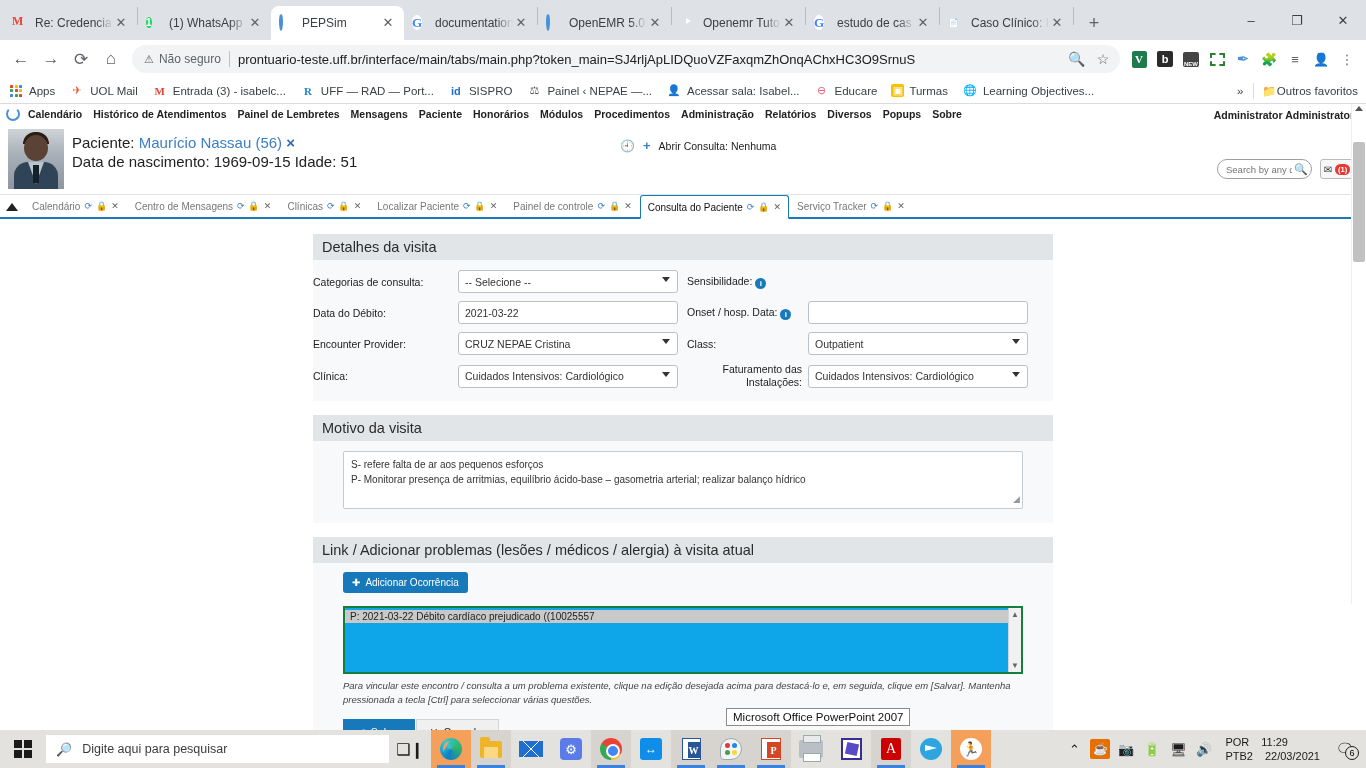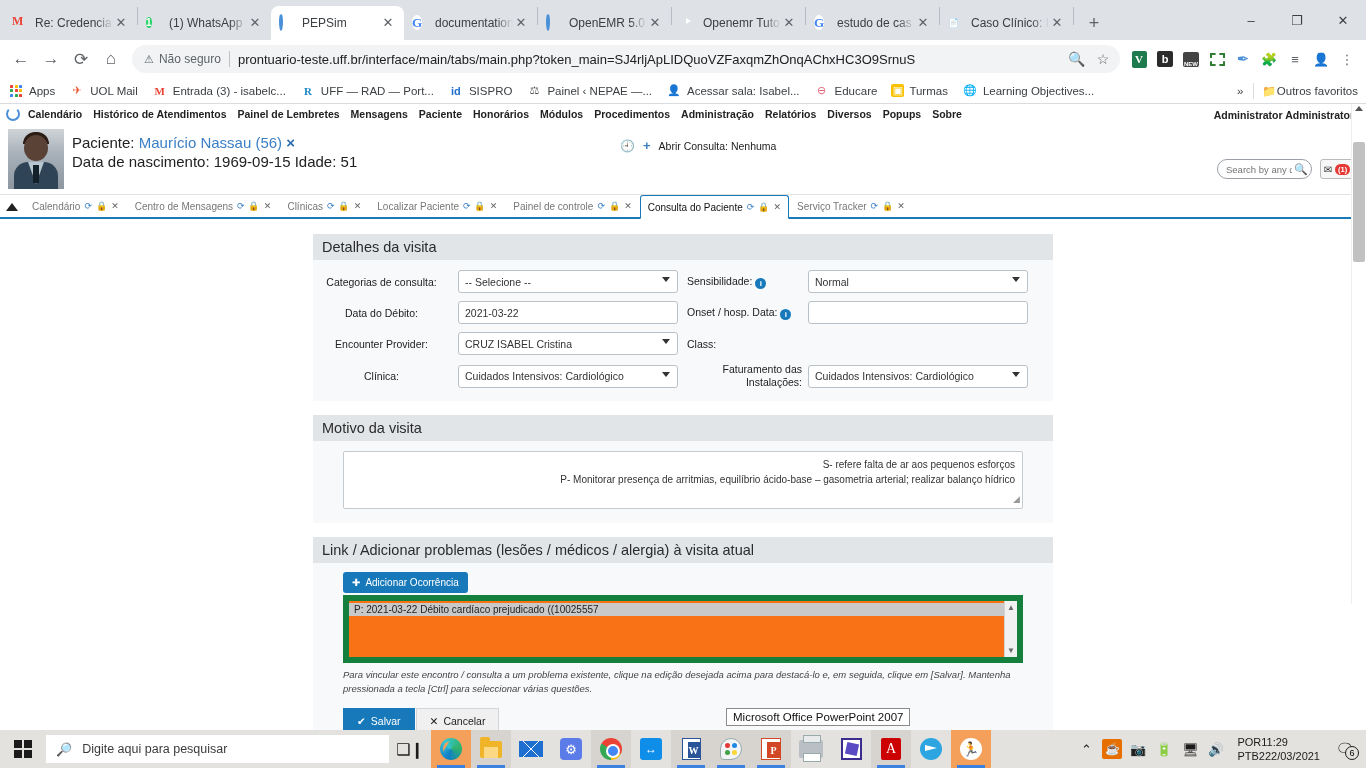--- a/index.html
+++ b/index.html
@@ -117,41 +117,41 @@
   .emr-tab .tx { font-size: 9px; color: #666; }
   .tri-up { width:0;height:0;border-left:6px solid transparent;border-right:6px solid transparent;border-bottom:8px solid #222; margin:0 6px 6px 2px;}
 
   .workarea { position: absolute; top: 0; left: 0; width: 1366px; height: 500px; }
 
   .panel { width: 740px; margin: 0 auto; }
   .panel-hd { background: #e2e5e8; color: #2b2b2b; font-size: 14.5px; padding: 5px 9px; font-weight: normal; }
   .panel-bd { background: #f7f9fa; padding: 10px 0 12px 0; }
 
   .frow { display: flex; align-items: center; margin-bottom: 8px; }
-  .fl { font-size: 10.5px; color: #222; text-align: center; padding-right: 8px; }
+  .fl { font-size: 10.5px; color: #222; text-align: left; padding-right: 8px; }
   .fl.a { width: 145px; }
   .fl.b { width: 125px; text-align: left; padding-left: 4px; }
   .fl.b.right { text-align: right; padding-right: 6px; }
   .fin { height: 23px; border: 1px solid #b9c2c9; border-radius: 3px; background: #fff; font-size: 10.5px; color: #333; padding: 0 6px; display: flex; align-items: center; position: relative;}
   .fin.w1 { width: 220px; }
   .fin.w2 { width: 220px; }
   .fin .caret { position: absolute; right: 7px; top: 6px; width: 0; height: 0; border-left: 4.5px solid transparent; border-right: 4.5px solid transparent; border-top: 5px solid #333; }
   .gap { width: 5px; }
   .info-i { display: inline-flex; width: 11px; height: 11px; border-radius: 50%; background: #1779ba; color: #fff; font-size: 8px; align-items: center; justify-content: center; font-weight: bold; margin-left: 3px; vertical-align:-1px;}
 
   .ta-wrap { padding: 0 30px; }
   .ta {
     width: 680px; height: 58px; border: 1px solid #c3cbd1; border-radius: 2px;
     background: #fff; font-size: 10px; color: #333; padding: 5px 7px; line-height: 15px;
     resize: none; font-family: "Liberation Sans", sans-serif; position: relative;
   }
-  .ta-line { white-space: nowrap; text-align: right; }
+  .ta-line { white-space: nowrap; }
 
   .btn-add { background: #1779ba; color: #fff; border: none; border-radius: 3px; font-size: 10px; padding: 5px 9px; display: inline-flex; align-items: center; gap: 5px; font-family:"Liberation Sans",sans-serif;}
-  .listbox { width: 680px; height: 68px; border: 6px solid #15803d; background: #f97316; margin-top: 2px; position: relative; display:flex;}
+  .listbox { width: 680px; height: 68px; border: 2px solid #15803d; background: #0ea5e9; margin-top: 13px; position: relative; display:flex;}
   .listbox .items { flex:1; padding-top:2px; }
   .lb-item { background: #c9c9c9; font-size: 10px; color: #222; padding: 1px 5px; white-space: nowrap;}
   .lb-scroll { width: 13px; background: #f1f1f1; border-left: 1px solid #d4d4d4; display: flex; flex-direction: column; justify-content: space-between; align-items:center; padding: 2px 0;}
   .lb-scroll span { font-size: 8px; color: #666; }
   .help-note { width: 680px; font-size: 9.5px; font-style: italic; color: #444; line-height: 14px; margin-top: 5px; }
 
   .footer-btns { padding: 12px 0 0 0; display: flex; gap: 1px; }
   .btn-save { background: #1779ba; color: #fff; border: none; padding: 6px 14px; font-size: 10.5px; display:flex; align-items:center; gap:5px; font-family:"Liberation Sans",sans-serif;}
   .btn-cancel { background: #f0f0f0; color: #222; border: 1px solid #d5d5d5; padding: 6px 13px; font-size: 10.5px; display:flex;align-items:center;gap:5px; font-family:"Liberation Sans",sans-serif;}
 
@@ -168,21 +168,21 @@
   .start .win i { background: #1b1b1b; display: block; }
   .tb-search { width: 343px; height: 28px; background: #fff; display: flex; align-items: center; padding-left: 10px; font-size: 12.5px; color: #3b3b3b; }
   .tb-search .mg { margin-right: 10px; font-size: 13px; color:#222;}
   .tb-ico { width: 40px; height: 38px; display: flex; align-items: center; justify-content: center; position: relative; }
   .tb-ico.act { background: #d7d4d0; }
   .tb-ico.act::after { content: ""; position: absolute; bottom: 0; left: 6px; width: 28px; height: 3px; background: #3b82e0; }
   .tb-ico.edge { background: #f5a05a; }
   .tray { margin-left: auto; display: flex; align-items: center; height: 38px; padding-right: 4px; }
   .tray .ti { width: 26px; height: 38px; display: flex; align-items: center; justify-content: center; font-size: 13px; color: #1b1b1b; }
   .clock { text-align: center; font-size: 11px; color: #1b1b1b; line-height: 14px; padding: 0 8px; }
-  .clockrow { display: flex; }
+  .clockrow { display: flex; gap: 12px; }
   .notif { width: 34px; height: 38px; display: flex; align-items: center; justify-content: center; position: relative; }
   .notif .cnt { position: absolute; right: 3px; bottom: 8px; width: 14px; height: 14px; border: 1px solid #1b1b1b; border-radius: 50%; font-size: 9px; display: flex; align-items: center; justify-content: center; background:#e4e2df;}
 
   
   .g-edge { width:22px;height:22px;border-radius:50%;background:conic-gradient(from 200deg,#0f7ec8,#37c6d0,#2fb36a,#0f7ec8); position:relative;}
   .g-edge::after{content:"";position:absolute;left:3px;top:3px;width:16px;height:16px;border-radius:50%;background:#f5a05a;clip-path:polygon(0 0,40% 0,0 70%);}
   .g-folder { width:22px;height:17px;background:#f0b429;border-radius:2px;position:relative;}
   .g-folder::before{content:"";position:absolute;left:0;top:-4px;width:10px;height:5px;background:#f0b429;border-radius:2px 2px 0 0;}
   .g-folder::after{content:"";position:absolute;left:4px;top:6px;width:14px;height:11px;background:#fcd884;}
   .g-mail { width:24px;height:16px;background:#1f6fd0;position:relative;}
@@ -479,48 +479,48 @@
           <div class="frow">
             <div class="fl a">Categorias de consulta:</div>
             <div class="fin w1">
               <span>-- Selecione --</span>
               <span class="caret"></span>
             </div>
             <div class="gap"></div>
             <div class="fl b">
               <span>Sensibilidade:</span><span class="info-i">i</span>
             </div>
-            <div class="fin w2">
-              <span>Normal</span>
-              <span class="caret"></span>
-            </div>
           </div>
 
           <div class="frow">
             <div class="fl a">Data do Débito:</div>
             <div class="fin w1">
               <span>2021-03-22</span>
             </div>
             <div class="gap"></div>
             <div class="fl b">
               <span>Onset / hosp. Data:</span><span class="info-i">i</span>
             </div>
             <div class="fin w2">
               <span></span>
             </div>
           </div>
 
           <div class="frow">
             <div class="fl a">Encounter Provider:</div>
             <div class="fin w1">
-              <span>CRUZ ISABEL Cristina</span>
+              <span>CRUZ NEPAE Cristina</span>
               <span class="caret"></span>
             </div>
             <div class="gap"></div>
             <div class="fl b">Class:</div>
+            <div class="fin w2">
+              <span>Outpatient</span>
+              <span class="caret"></span>
+            </div>
           </div>
 
           <div class="frow" style="margin-bottom:0;">
             <div class="fl a">Clínica:</div>
             <div class="fin w1">
               <span>Cuidados Intensivos: Cardiológico</span>
               <span class="caret"></span>
             </div>
             <div class="gap"></div>
             <div class="fl b right" style="line-height:13px;">Faturamento das Instalações:</div>

